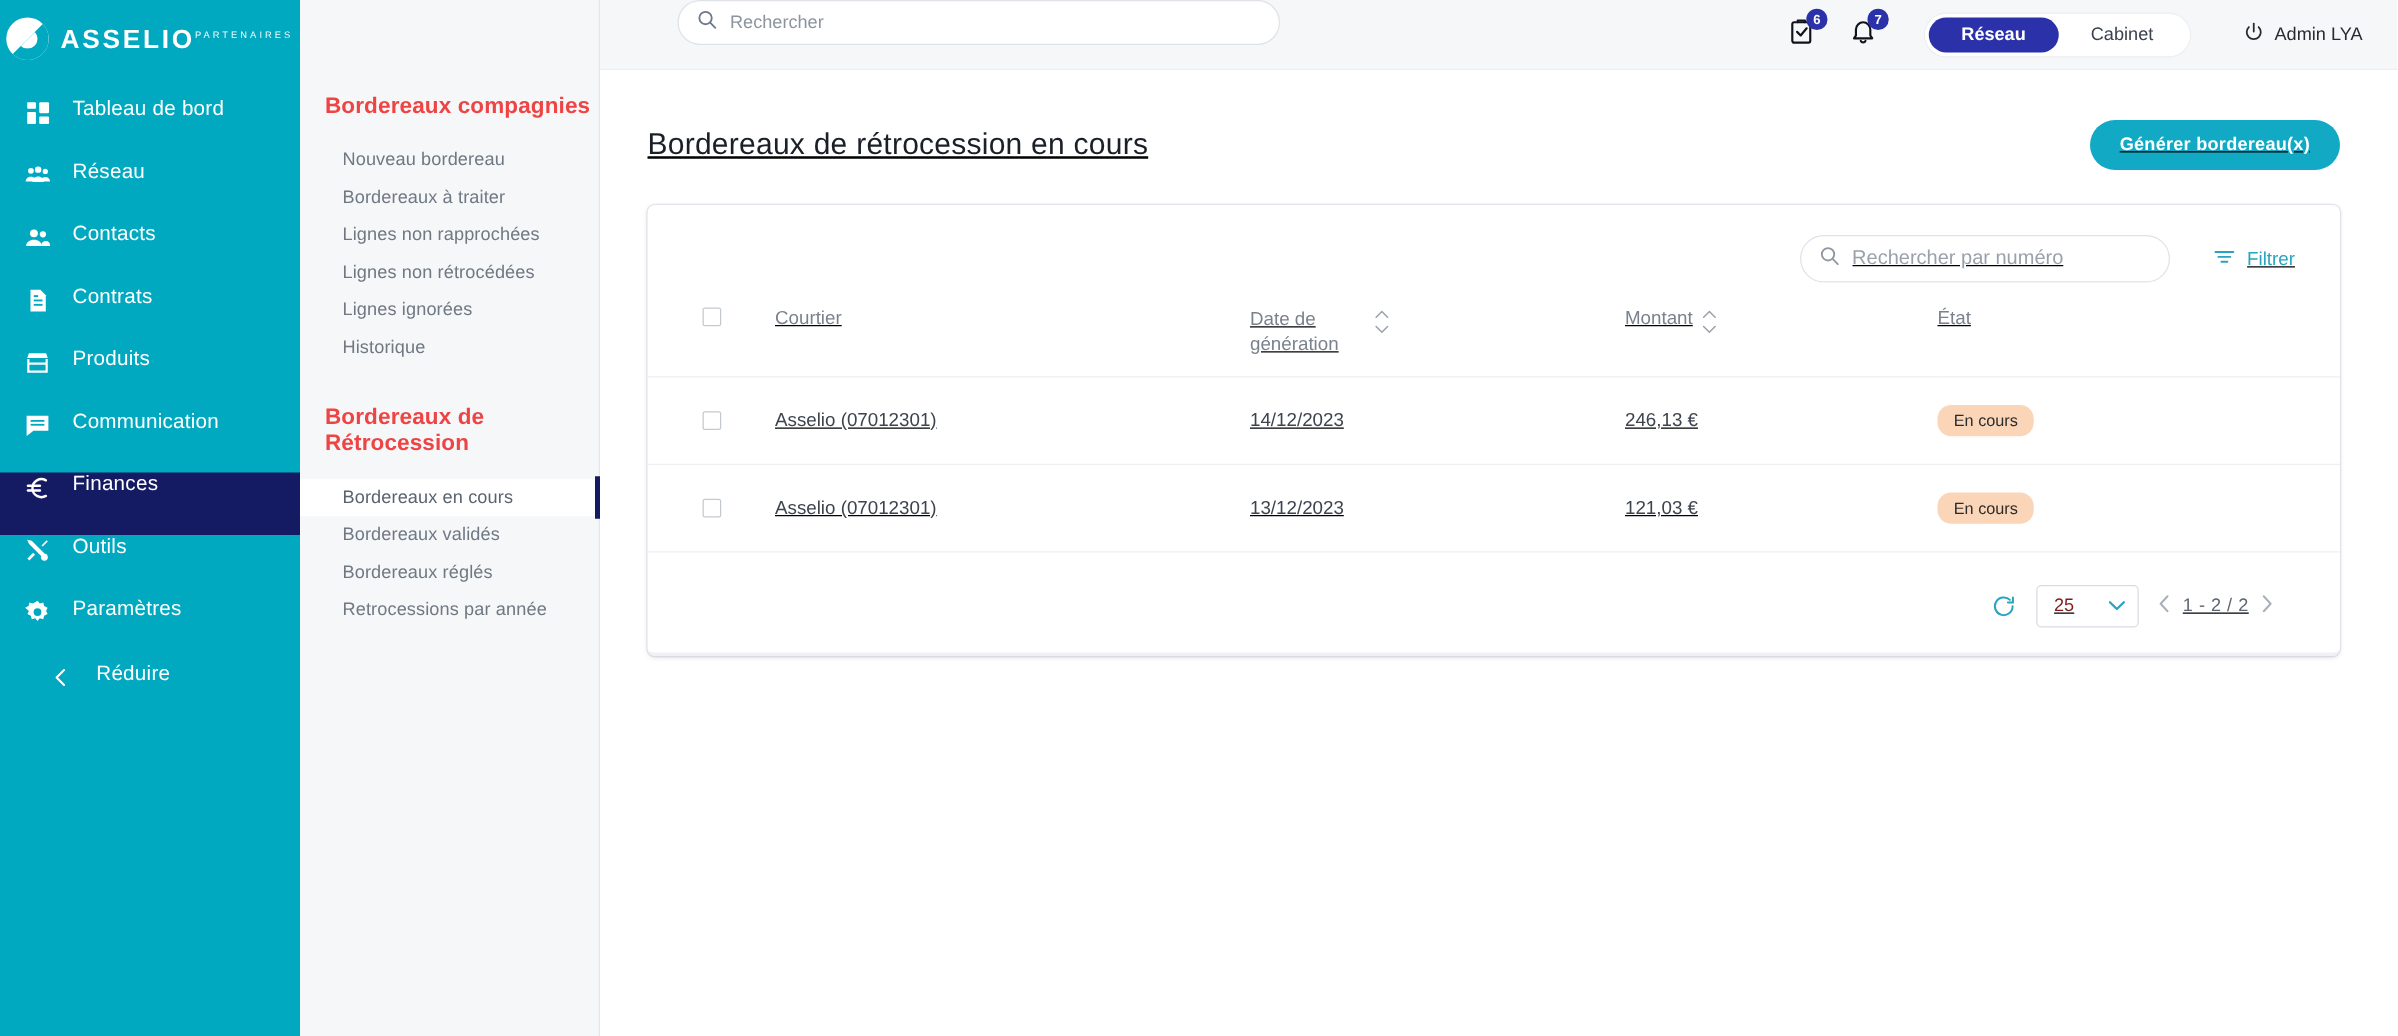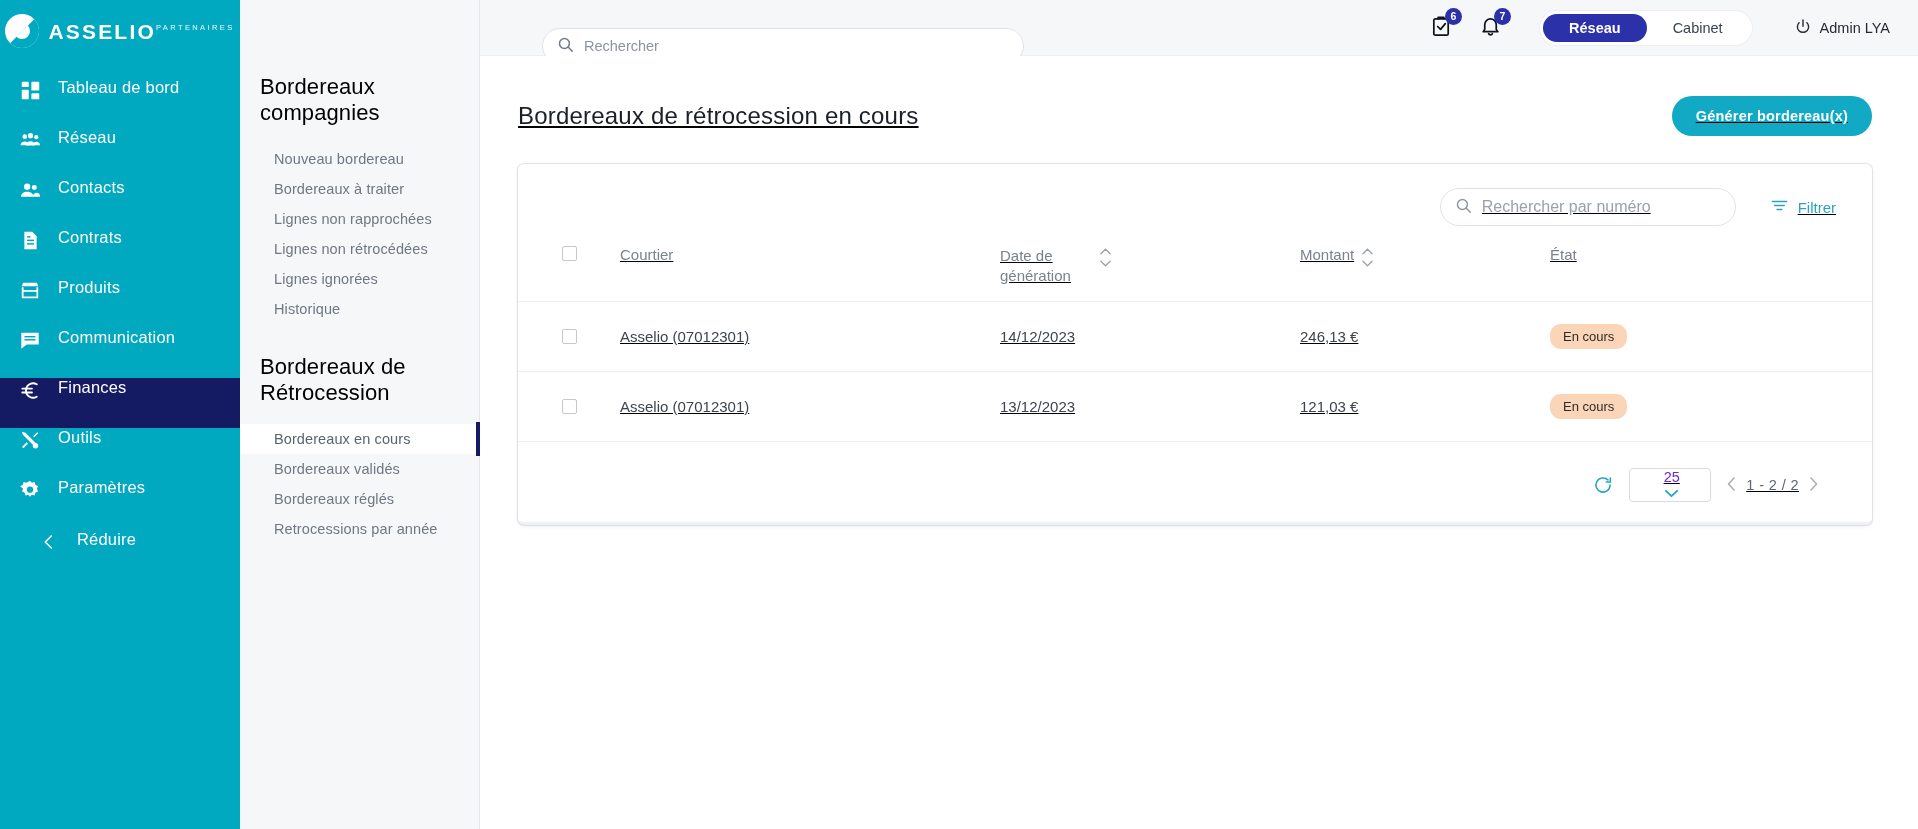--- a/index.html
+++ b/index.html
@@ -75,21 +75,21 @@
   
   .subnav {
     width: 240px; flex: 0 0 240px;
     background: #F6F7F9;
     height: 829px;
     border-right: 1px solid #E3E6EA;
     padding-top: 74px;
     position: relative;
   }
   .subnav-group-title {
-    font-size: 22px; color: #000000; font-weight: 400;
+    font-size: 18px; color: #ef4444; font-weight: 700;
     padding: 0 0 0 20px; margin-bottom: 18px;
     letter-spacing: .1px;
   }
   .subnav-group + .subnav-group { margin-top: 30px; }
   .subnav-item {
     font-size: 14.5px; color: #6F7883;
     padding: 7px 0 7px 34px;
     cursor: pointer;
     position: relative;
     letter-spacing: .1px;
@@ -109,21 +109,21 @@
 
   
   .topbar {
     height: 56px; flex: 0 0 56px;
     background: #F6F7F9;
     display: flex; align-items: center;
     position: relative;
     border-bottom: 1px solid #EDEFF2;
   }
   .global-search {
-    position: absolute; left: 62px; top: 28px;
+    position: absolute; left: 62px; top: 0;
     width: 482px; height: 36px;
     background: #ffffff;
     border: 1px solid #DFE3E8;
     border-radius: 18px;
     display: flex; align-items: center;
     padding: 0 14px; gap: 10px;
   }
   .global-search input {
     border: none; outline: none; background: transparent;
     font-family: "Liberation Sans", sans-serif;
@@ -244,23 +244,22 @@
   .pagination {
     display: flex; align-items: center; justify-content: flex-end;
     gap: 16px; padding: 26px 54px 0 0;
   }
   .refresh-btn { cursor: pointer; display: flex; align-items: center; }
   .page-size {
     width: 82px; height: 34px;
     border: 1px solid #D7DCE2; border-radius: 4px;
     display: flex; align-items: center; justify-content: space-between;
     padding: 0 10px 0 13px;
-    font-size: 14.5px; color: #6d28d9; cursor: pointer;
+    font-size: 14.5px; color: #7f1d1d; cursor: pointer;
     background: #ffffff;
-    flex-direction: column;
   }
   .page-nav { display: flex; align-items: center; gap: 10px; color: #6E7682; font-size: 14.5px; }
   .chev { cursor: pointer; color: #A9B0B9; }
   .page-range { color: #5E6671; letter-spacing: .4px; }
 </style>
 </head>
 <body>
 
 <div class="app">
 

